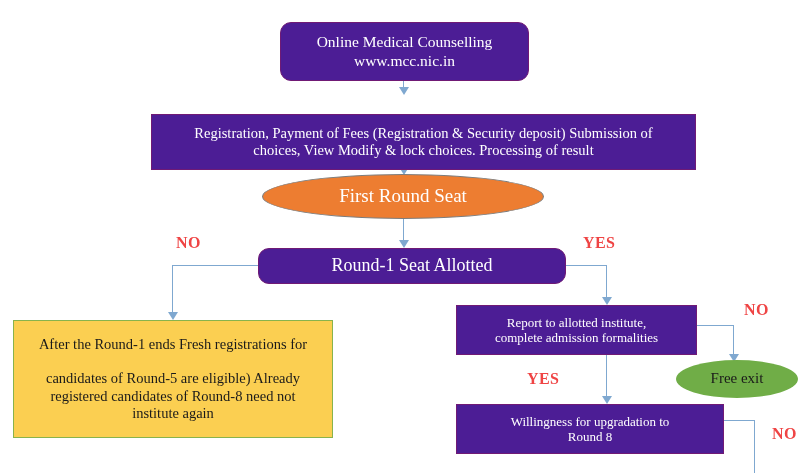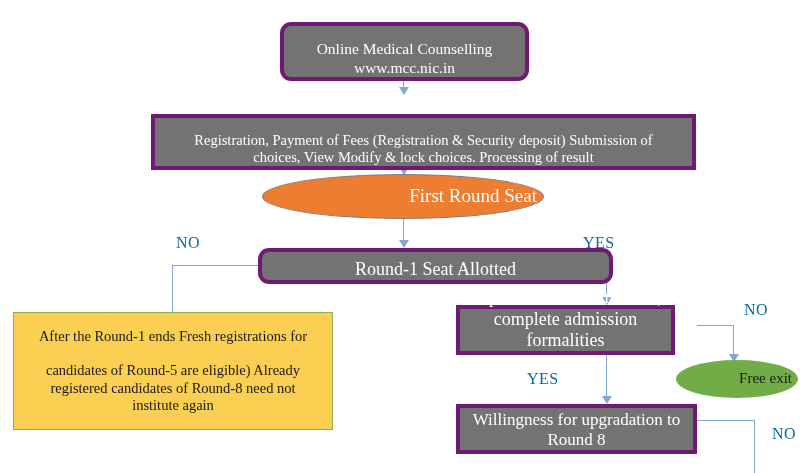--- a/index.html
+++ b/index.html
@@ -18,49 +18,47 @@
   .node {
     position: absolute;
     display: flex;
     align-items: center;
     justify-content: center;
     text-align: center;
     box-sizing: border-box;
     line-height: 1.18;
   }
   .box-blue {
-    background: #737373;
-    border: 4px solid #701a75;
+    background: #4c1d95;
+    border: 1px solid #701a75;
     color: #ffffff;
-    align-items: flex-end;
   }
   .rounded { border-radius: 11px; }
   .box-yellow {
     background: #FBCF51;
     border: 1px solid #88B34C;
     color: #1a1a1a;
   }
   .ellipse-orange {
     background: #ED7D31;
     border: 1px solid #7D7D7D;
     border-radius: 50%;
     color: #ffffff;
-    text-align: right;
   }
   .ellipse-green {
     background: #70AD47;
     border: none;
     border-radius: 50%;
     color: #1a1a1a;
   }
   .node .txt { display: block; width: 100%; padding: 0 6px; }
   .edge-label {
     position: absolute;
-    color: #0369a1;
-    font-weight: normal;
+    color: #ef4444;
+    font-weight: bold;
     letter-spacing: 0.4px;
     white-space: nowrap;
   }
   .conn {
     position: absolute;
     background: #7FA8D0;
   }
   .conn-h { height: 1px; }
   .conn-v { width: 1px; }
   .arrow-down {
@@ -114,46 +112,46 @@
     <span class="txt">
       <span>Registration, Payment of Fees (Registration &amp; Security deposit) Submission of</span><br>
       <span>choices, View Modify &amp; lock choices. Processing of result</span>
     </span>
   </div>
 
   <div class="node ellipse-orange" style="left:262px; top:174px; width:282px; height:45px; font-size:19px;">
     <span class="txt">First Round Seat</span>
   </div>
 
-  <div class="node box-blue rounded" style="left:258px; top:248px; width:355px; height:36px; font-size:18px;">
+  <div class="node box-blue rounded" style="left:258px; top:248px; width:308px; height:36px; font-size:18px;">
     <span class="txt">Round-1 Seat Allotted</span>
   </div>
 
-  <div class="node box-yellow" style="left:13px; top:312px; width:320px; height:118px; font-size:14.5px;">
+  <div class="node box-yellow" style="left:13px; top:320px; width:320px; height:118px; font-size:14.5px;">
     <span class="txt">
       <span>After the Round-1 ends Fresh registrations for</span><br>
       <br>
       <span>candidates of Round-5 are eligible) Already</span><br>
       <span>registered candidates of Round-8 need not</span><br>
       <span>institute again</span>
     </span>
   </div>
 
-  <div class="node box-blue" style="left:456px; top:305px; width:219px; height:50px; font-size:18px;">
+  <div class="node box-blue" style="left:456px; top:305px; width:241px; height:50px; font-size:13px;">
     <span class="txt">
       <span>Report to allotted institute,</span><br>
       <span>complete admission formalities</span>
     </span>
   </div>
 
-  <div class="node ellipse-green" style="left:676px; top:360px; width:122px; height:38px; font-size:15px;text-align:right;">
+  <div class="node ellipse-green" style="left:676px; top:360px; width:122px; height:38px; font-size:15px;">
     <span class="txt">Free exit</span>
   </div>
 
-  <div class="node box-blue" style="left:456px; top:404px; width:241px; height:50px; font-size:17px;">
+  <div class="node box-blue" style="left:456px; top:404px; width:268px; height:50px; font-size:13px;">
     <span class="txt">
       <span>Willingness for upgradation to</span><br>
       <span>Round 8</span>
     </span>
   </div>
 
   <div class="edge-label" style="left:176px; top:234px; font-size:16px;">NO</div>
 
   <div class="edge-label" style="left:583px; top:234px; font-size:16px;">YES</div>
 

